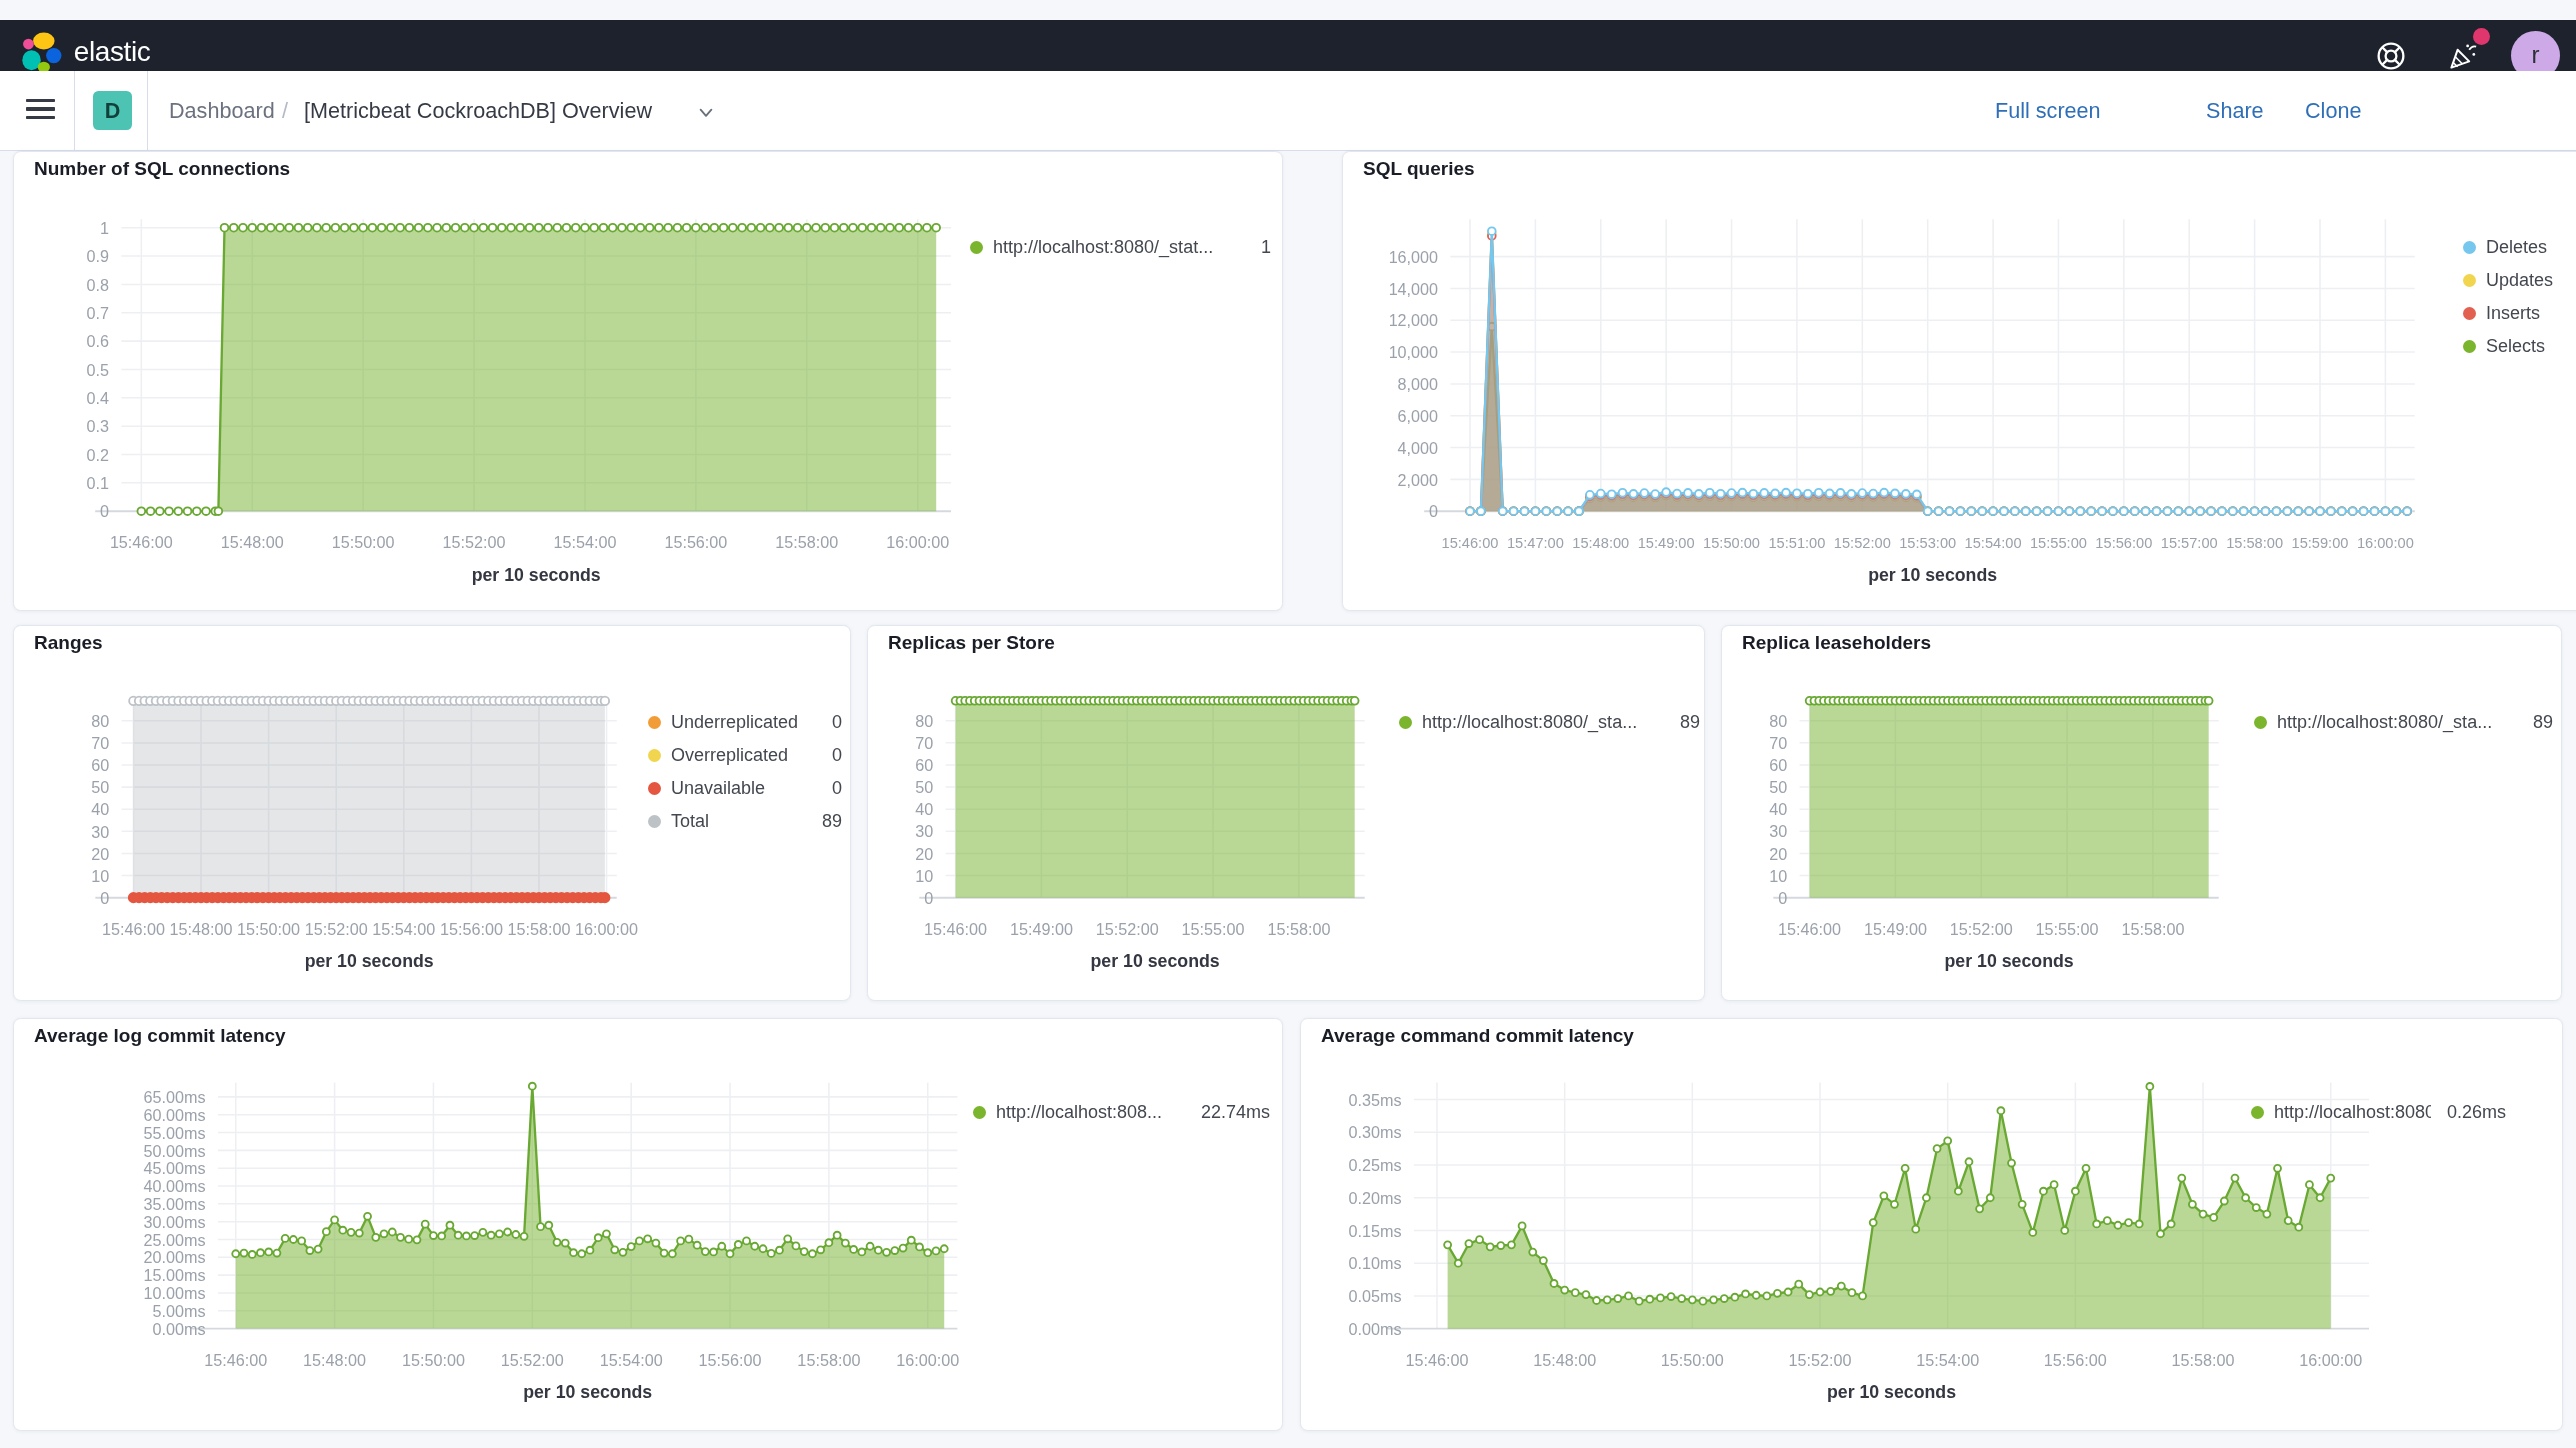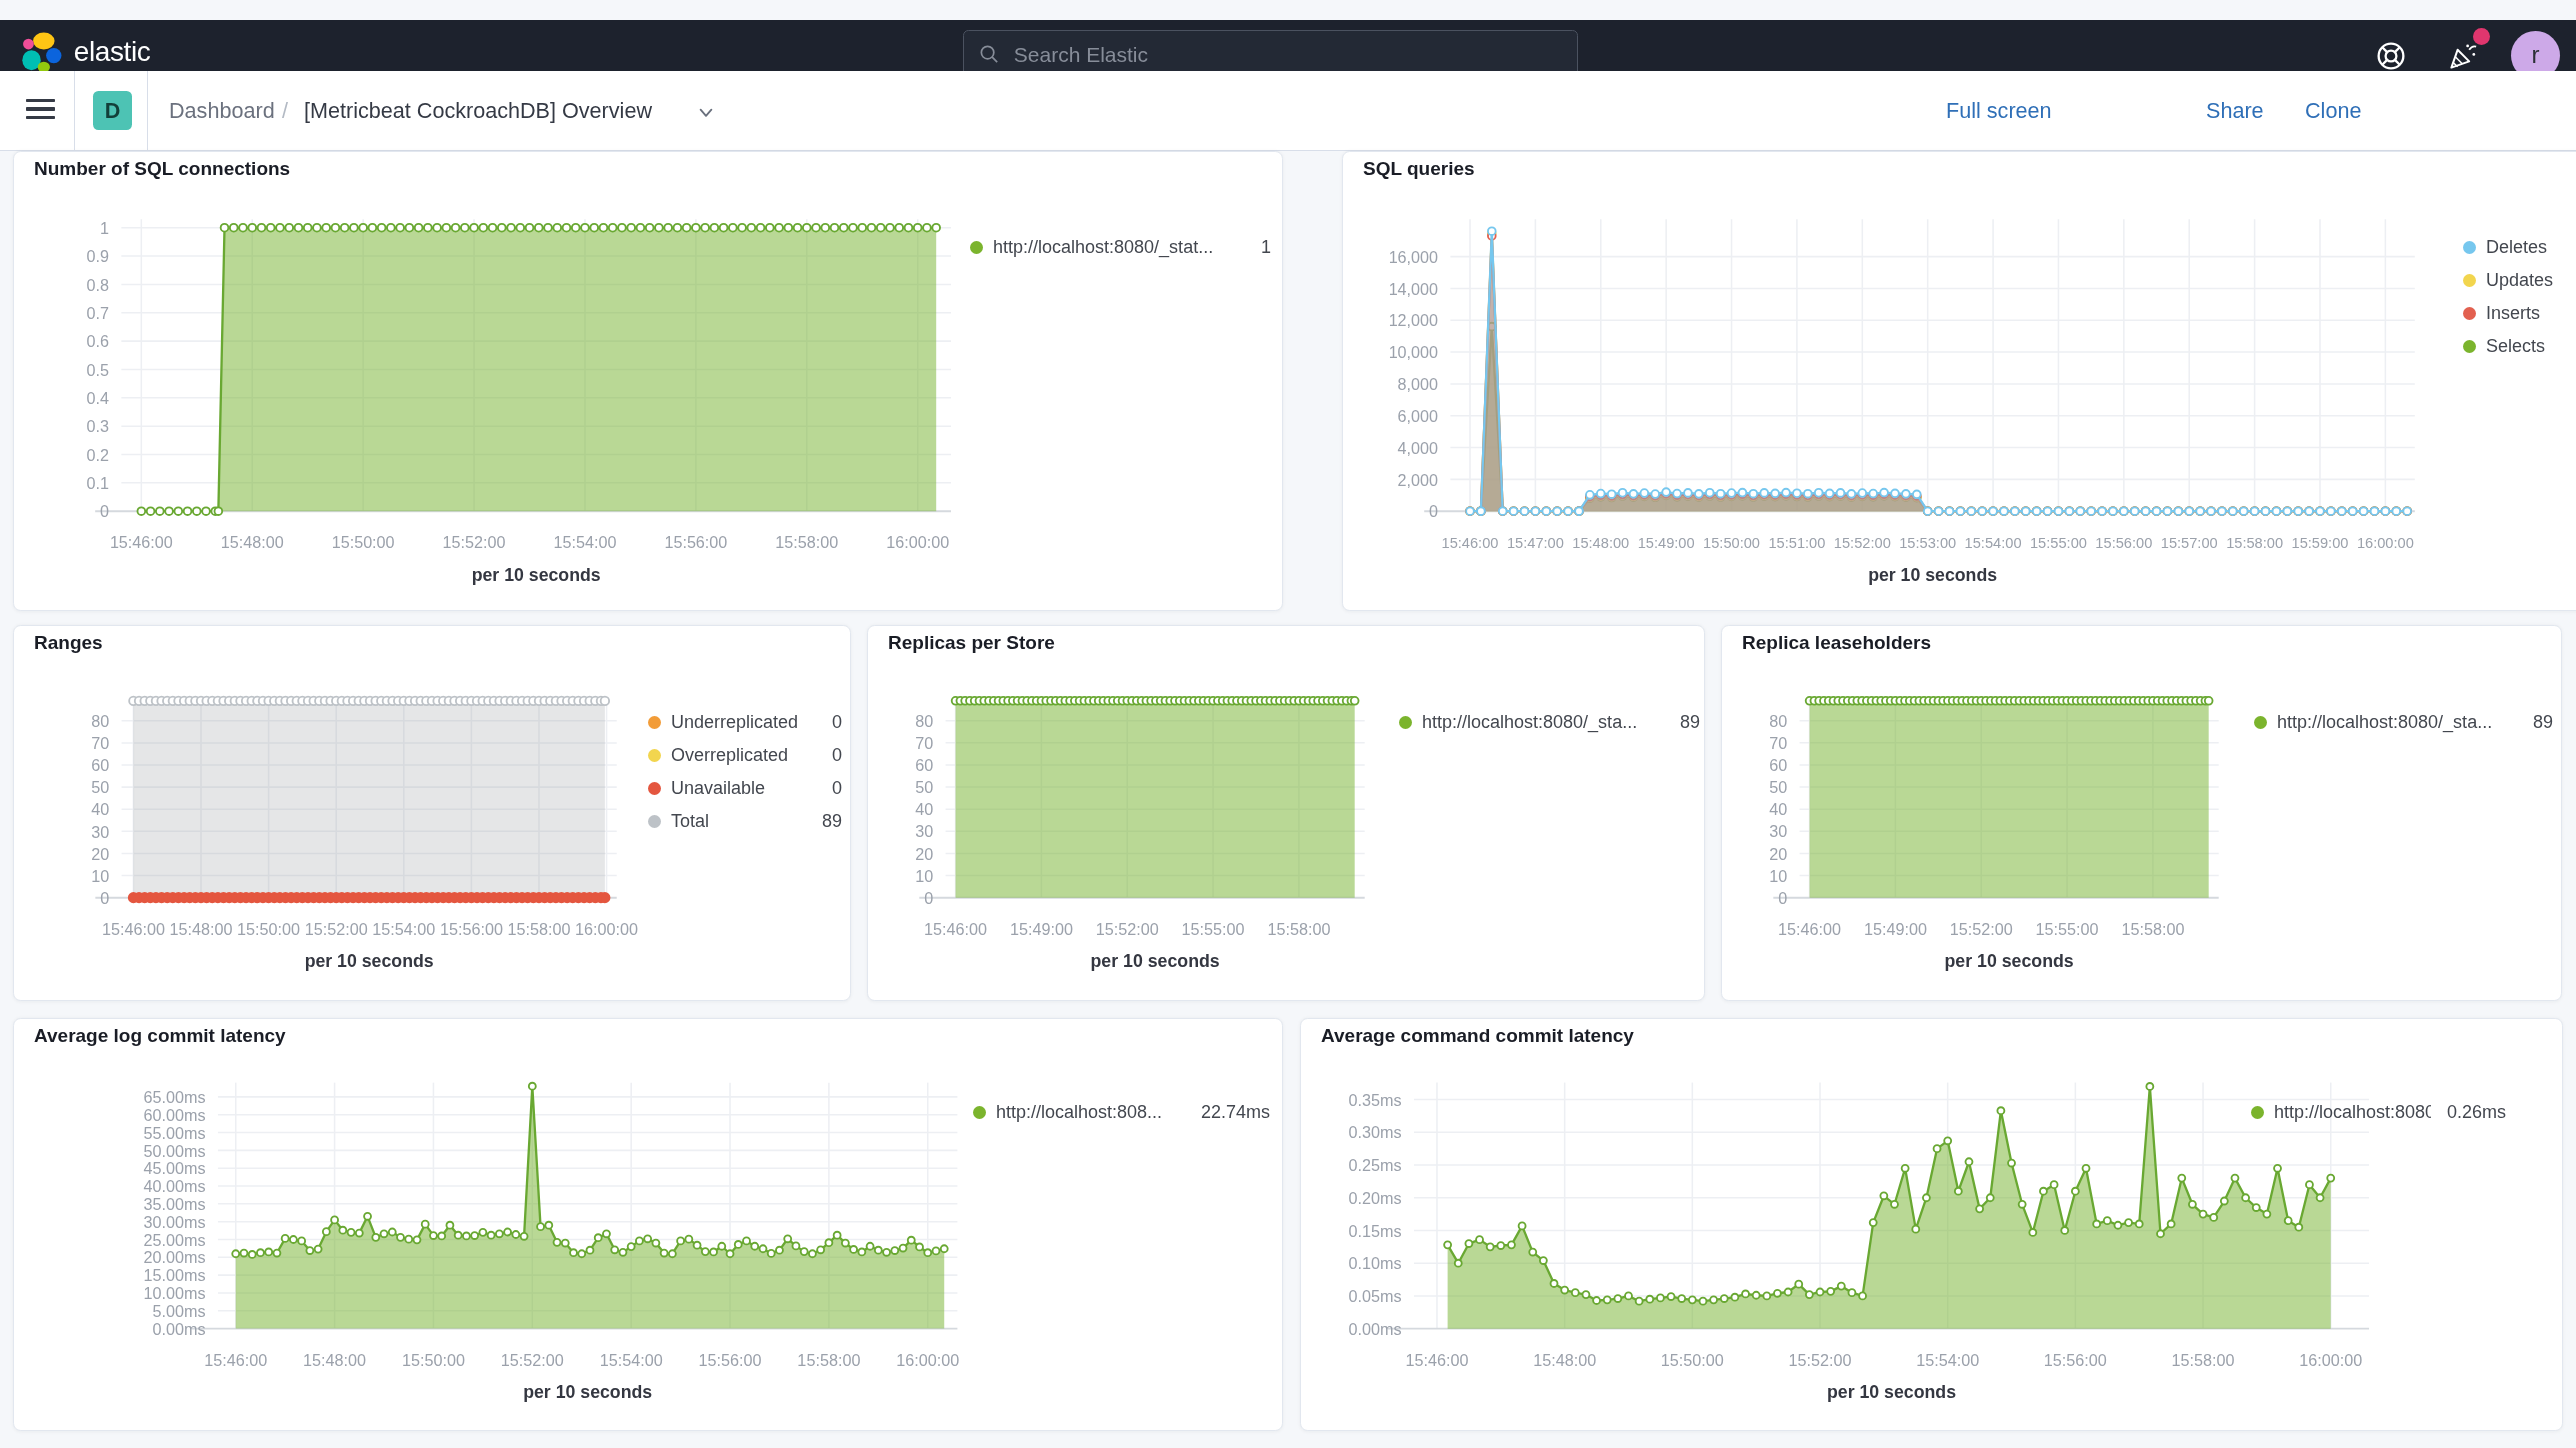--- a/index.html
+++ b/index.html
@@ -42,21 +42,21 @@
     position:absolute;left:93px;top:20px;width:39px;height:39px;border-radius:5.4px;
     background:#4dc3b4;display:flex;align-items:center;justify-content:center;
     color:#123f39;font-size:21.6px;font-weight:700;
   }
   .crumb{position:absolute;top:0;height:79px;display:flex;align-items:center;font-size:21.6px;}
   .crumb-root{left:169px;color:#6b717e;cursor:pointer;}
   .crumb-sep{left:282px;color:#b3bac4;}
   .crumb-title{left:304px;color:#353a45;font-weight:500;}
   .crumb-caret{position:absolute;left:696px;top:31px;width:20px;height:20px;cursor:pointer;}
   .tb-link{position:absolute;top:0;height:79px;display:flex;align-items:center;font-size:21.6px;color:#2f6fb7;font-weight:500;cursor:pointer;text-decoration:none;}
-  .lk-full{left:1946px;}
+  .lk-full{left:1995px;}
   .lk-share{left:2206px;}
   .lk-clone{left:2305px;}
   .edit-btn{
     position:absolute;left:2391px;top:86px;width:168px;height:49px;box-sizing:border-box;
     border:0.8px solid #2f6fb7;border-radius:5.4px;background:#ffffff;color:#2f6fb7;
     font-size:21.6px;font-weight:500;display:flex;align-items:center;justify-content:center;gap:9.3px;cursor:pointer;
     font-family:"Liberation Sans","DejaVu Sans",sans-serif;
   }
   
   .dash{position:absolute;left:0;top:151px;width:2104px;height:1297px;}
@@ -87,27 +87,20 @@
     <svg width="43" height="43" viewBox="0 0 56 56">
       <ellipse cx="31" cy="13" rx="14" ry="11" fill="#fec514"></ellipse>
       <ellipse cx="11" cy="17" rx="7" ry="7" fill="#f04e98"></ellipse>
       <ellipse cx="15" cy="38" rx="12" ry="13" fill="#00bfb3"></ellipse>
       <ellipse cx="44" cy="32" rx="10" ry="10" fill="#0b64dd"></ellipse>
       <ellipse cx="31" cy="47" rx="8" ry="7" fill="#93c90e"></ellipse>
     </svg>
     <span class="logo-text">elastic</span>
   </div>
 
-  <div class="searchbox">
-    <svg width="23" height="23" viewBox="0 0 24 24">
-      <circle cx="10" cy="10" r="6.5" fill="none" stroke="#878d99" stroke-width="1.8"></circle>
-      <line x1="14.8" y1="14.8" x2="20" y2="20" stroke="#878d99" stroke-width="1.8"></line>
-    </svg>
-    <input type="text" placeholder="Search Elastic" style="">
-  </div>
 
   <svg class="hdr-icon help-ic" viewBox="0 0 44 44">
     <circle cx="22" cy="22" r="16" fill="none" stroke="#ffffff" stroke-width="3"></circle>
     <circle cx="22" cy="22" r="7" fill="none" stroke="#ffffff" stroke-width="3"></circle>
     <line x1="11" y1="11" x2="17" y2="17" stroke="#ffffff" stroke-width="3"></line>
     <line x1="33" y1="11" x2="27" y2="17" stroke="#ffffff" stroke-width="3"></line>
     <line x1="11" y1="33" x2="17" y2="27" stroke="#ffffff" stroke-width="3"></line>
     <line x1="33" y1="33" x2="27" y2="27" stroke="#ffffff" stroke-width="3"></line>
   </svg>
 

